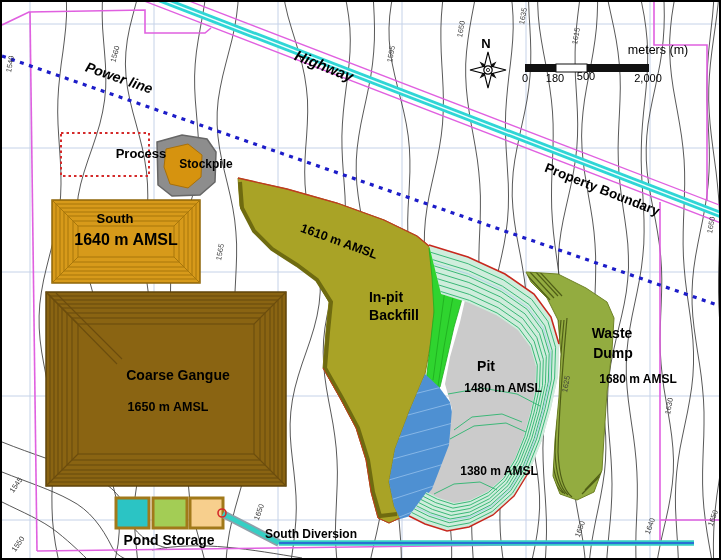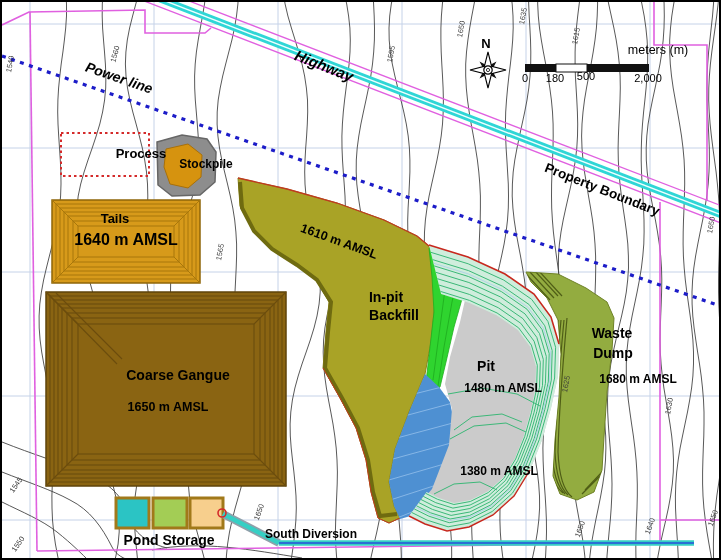--- a/index.html
+++ b/index.html
@@ -221,21 +221,21 @@
   </g>
 </svg>
 
 <div class="lbl it" style="left:117px;top:76px;font-size:14px;transform:translate(-50%,-50%) rotate(19deg);">Power line</div>
 <div class="lbl it" style="left:322px;top:64px;font-size:15px;transform:translate(-50%,-50%) rotate(21.5deg);">Highway</div>
 <div class="lbl" style="left:600px;top:188px;font-size:13.5px;transform:translate(-50%,-50%) rotate(21.5deg);">Property Boundary</div>
 
 <div class="lbl" style="left:103px;top:152px;font-size:13px;margin-left:36px;">Process</div>
 <div class="lbl" style="left:204px;top:162px;font-size:12px;">Stockpile</div>
 
-<div class="lbl" style="left:113px;top:217px;font-size:13px;">Tails</div>
+<div class="lbl" style="left:113px;top:217px;font-size:13px;">South</div>
 <div class="lbl" style="left:124px;top:238px;font-size:16px;">1640 m AMSL</div>
 
 <div class="lbl" style="left:176px;top:373px;font-size:14px;">Coarse Gangue</div>
 <div class="lbl" style="left:166px;top:406px;font-size:12.5px;">1650 m AMSL</div>
 
 <div class="lbl" style="left:337px;top:240px;font-size:12.5px;transform:translate(-50%,-50%) rotate(20deg);">1610 m AMSL</div>
 <div class="lbl" style="left:384px;top:295px;font-size:14px;">In-pit</div>
 <div class="lbl" style="left:392px;top:313px;font-size:14px;">Backfill</div>
 
 <div class="lbl" style="left:484px;top:364px;font-size:14px;">Pit</div>

